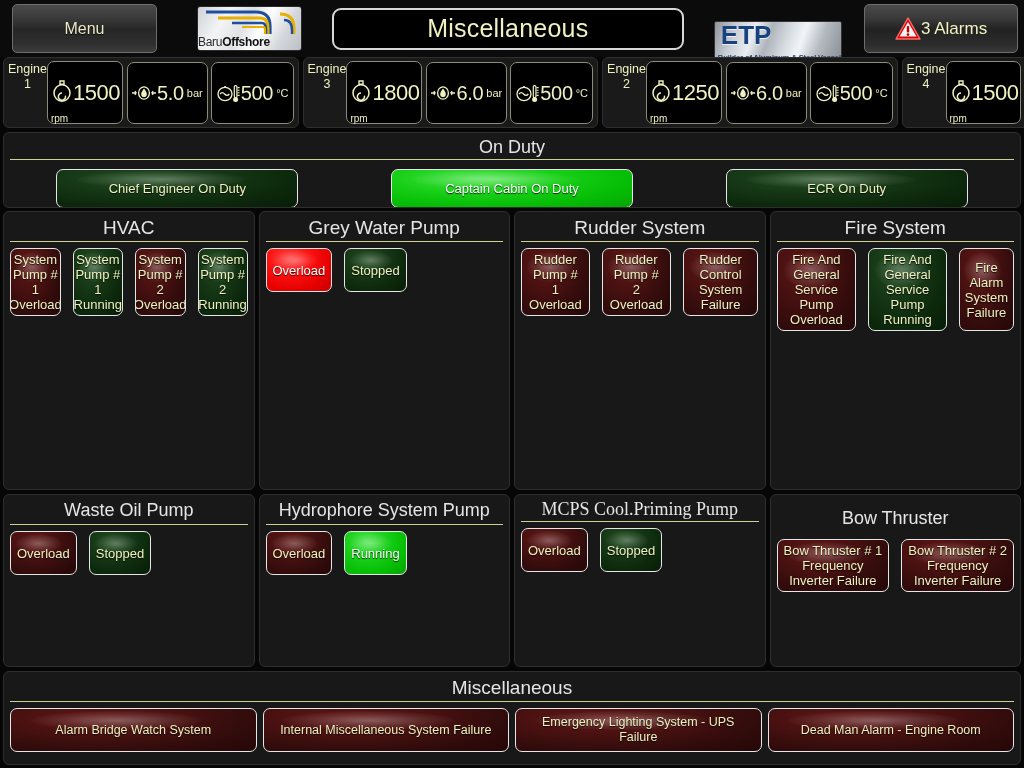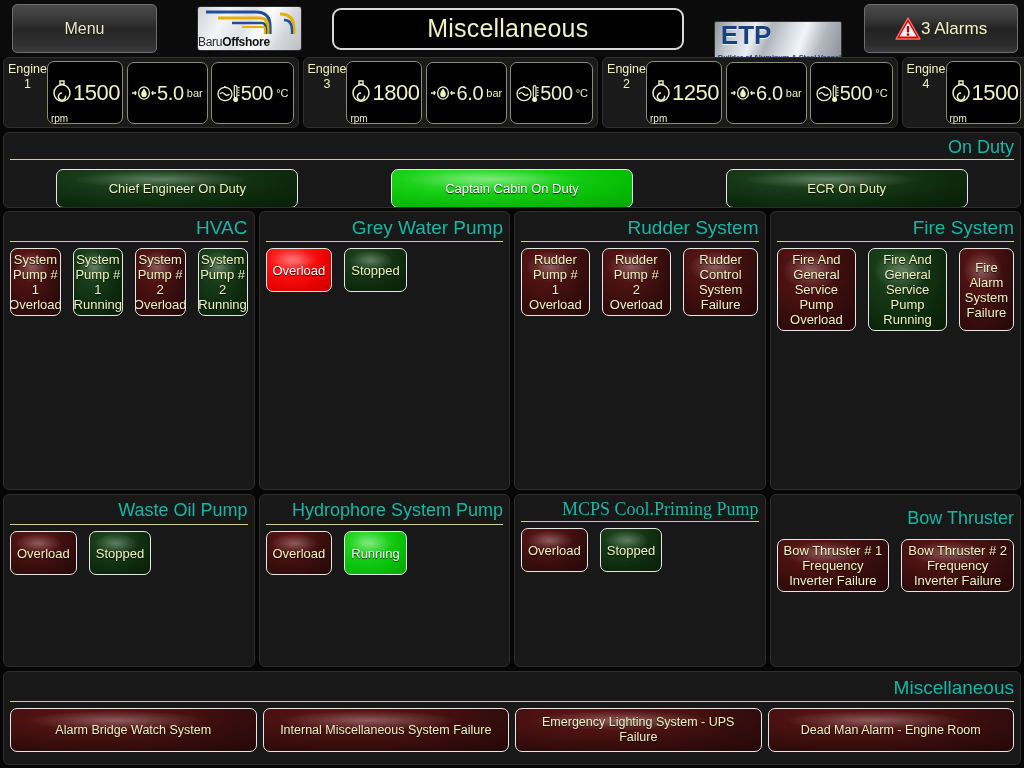--- a/index.html
+++ b/index.html
@@ -170,22 +170,22 @@
   
   .group{
     background:#181818;
     border:1px solid #2e2e2e;
     border-radius:6px;
     display:flex; flex-direction:column;
     padding:4px 6px 6px 6px;
     overflow:hidden;
   }
   .group-title{
-    text-align:right;
-    color:#14b8a6;
+    text-align:center;
+    color:#e5e5e5;
     font-size:19px;
     line-height:23px;
     padding-bottom:2px;
   }
   .group-rule{
     height:1px;
     background:#cdd08f;
     margin:0 0 6px 0;
     flex:0 0 1px;
   }

